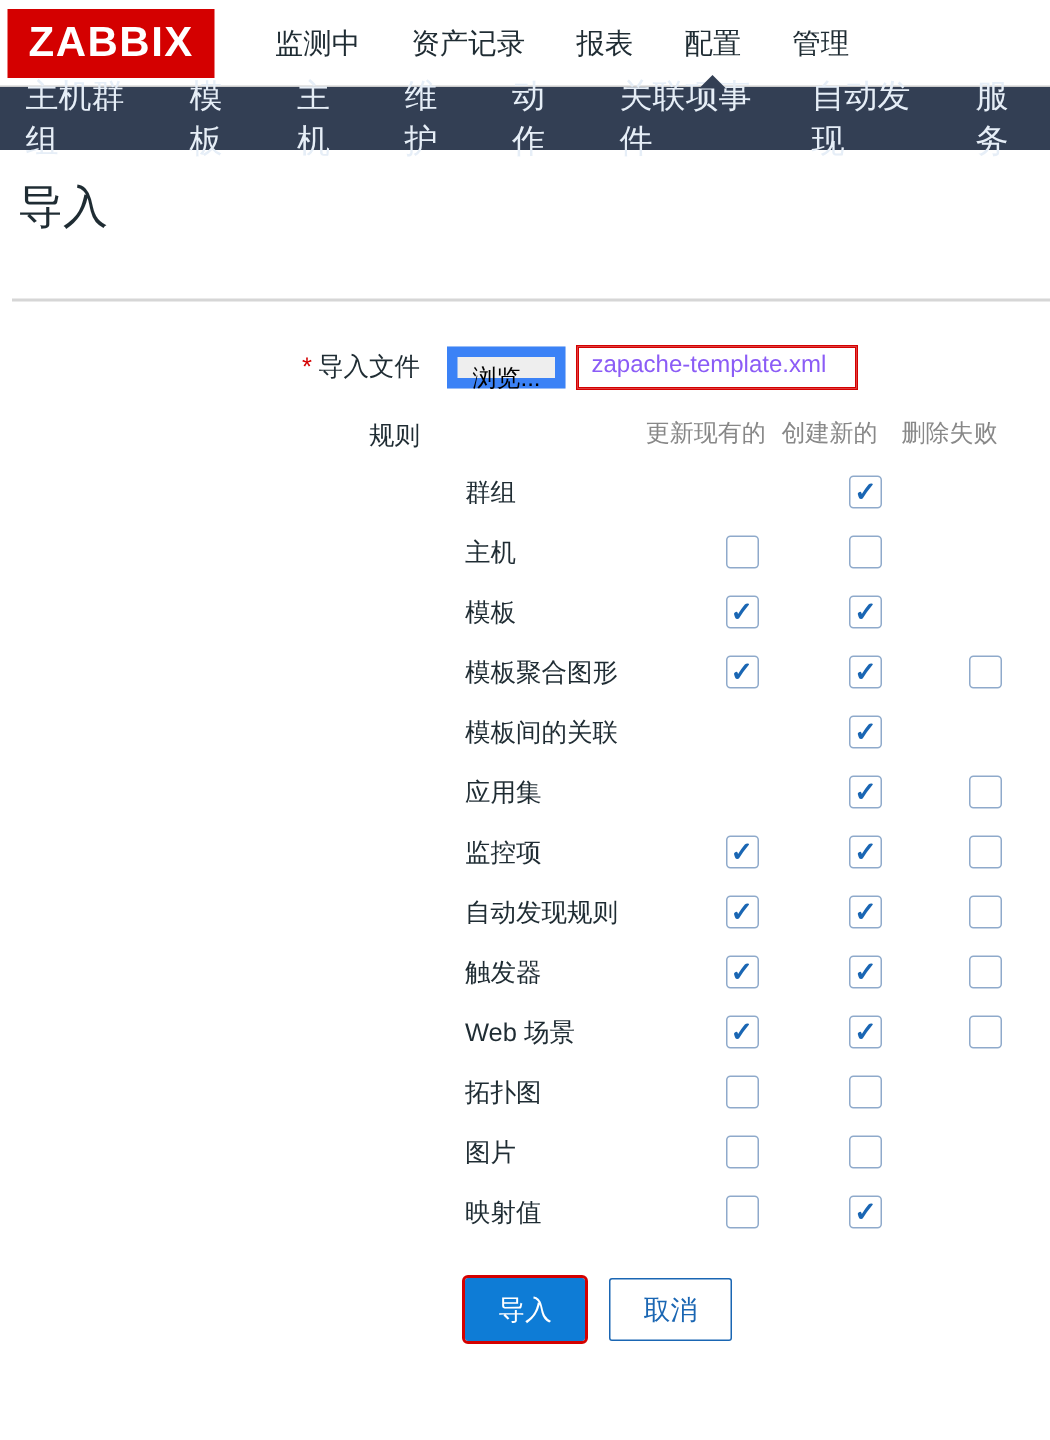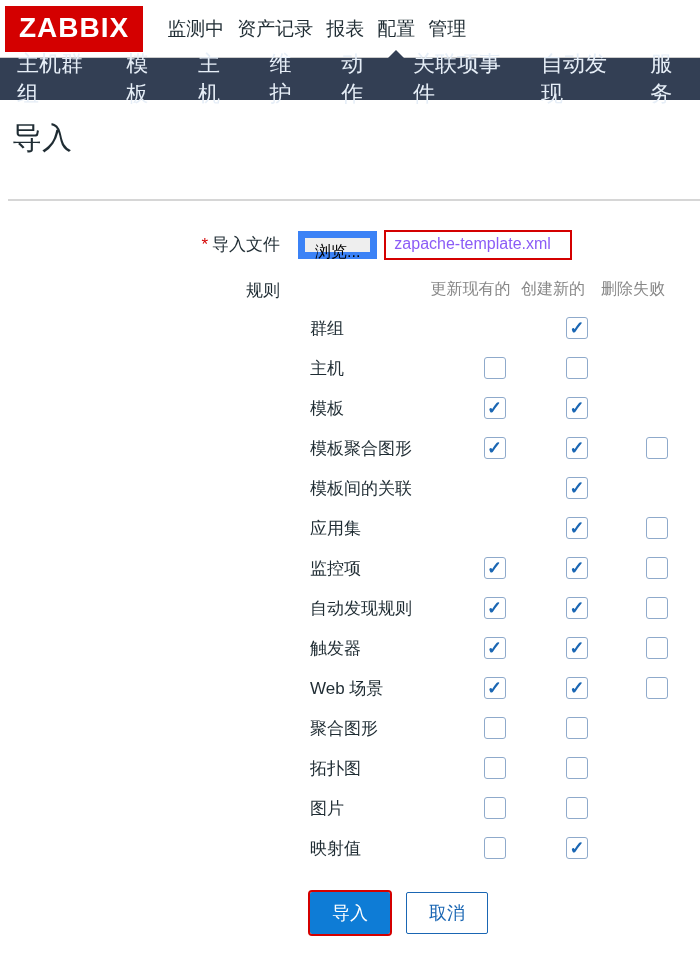--- a/index.html
+++ b/index.html
@@ -17,26 +17,26 @@
     border-bottom: 1px solid #ccc;
     padding-left: 5px;
   }
   .logo {
     background: #d40000;
     color: #fff;
     font-size: 28px;
     font-weight: bold;
     padding: 6px 14px 8px 14px;
     letter-spacing: 1px;
-    margin-right: 20px;
+    margin-right: 36px;
     font-family: Arial, sans-serif;
   }
   .topnav {
     display: flex;
-    gap: 5px;
+    gap: 26px;
   }
   .topnav-item {
     font-size: 19px;
     color: #1f2c33;
     cursor: pointer;
     position: relative;
     padding: 16px 4px;
   }
   .topnav-item.active::after {
     content: '';
@@ -331,30 +331,20 @@
           <div class="cbx checked"></div>
         </div>
         <div class="cbx-cell c2">
           <div class="cbx checked"></div>
         </div>
         <div class="cbx-cell c3">
           <div class="cbx"></div>
         </div>
       </div>
       <div class="rule-row">
-        <div class="rule-name">聚合图形</div>
-        <div class="cbx-cell c1">
-          <div class="cbx"></div>
-        </div>
-        <div class="cbx-cell c2">
-          <div class="cbx"></div>
-        </div>
-        <div class="cbx-cell c3"></div>
-      </div>
-      <div class="rule-row">
         <div class="rule-name">拓扑图</div>
         <div class="cbx-cell c1">
           <div class="cbx"></div>
         </div>
         <div class="cbx-cell c2">
           <div class="cbx"></div>
         </div>
         <div class="cbx-cell c3"></div>
       </div>
       <div class="rule-row">

